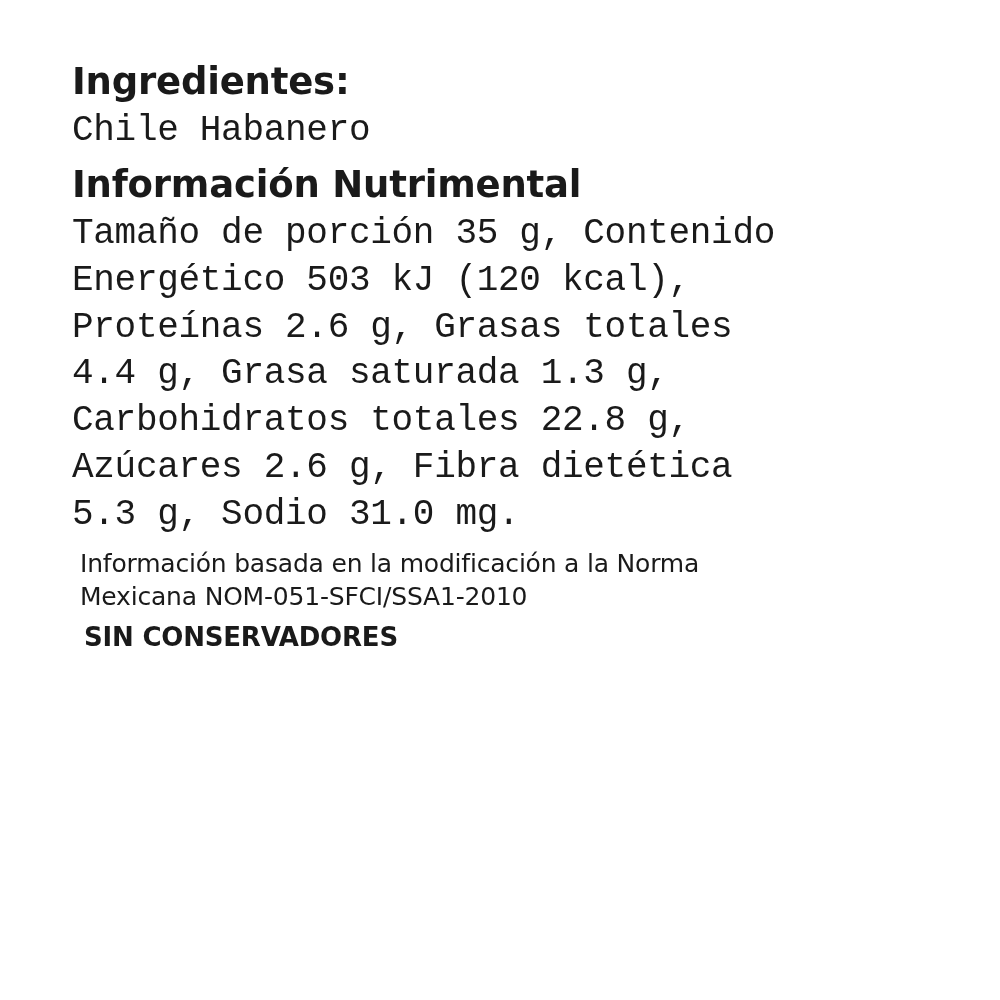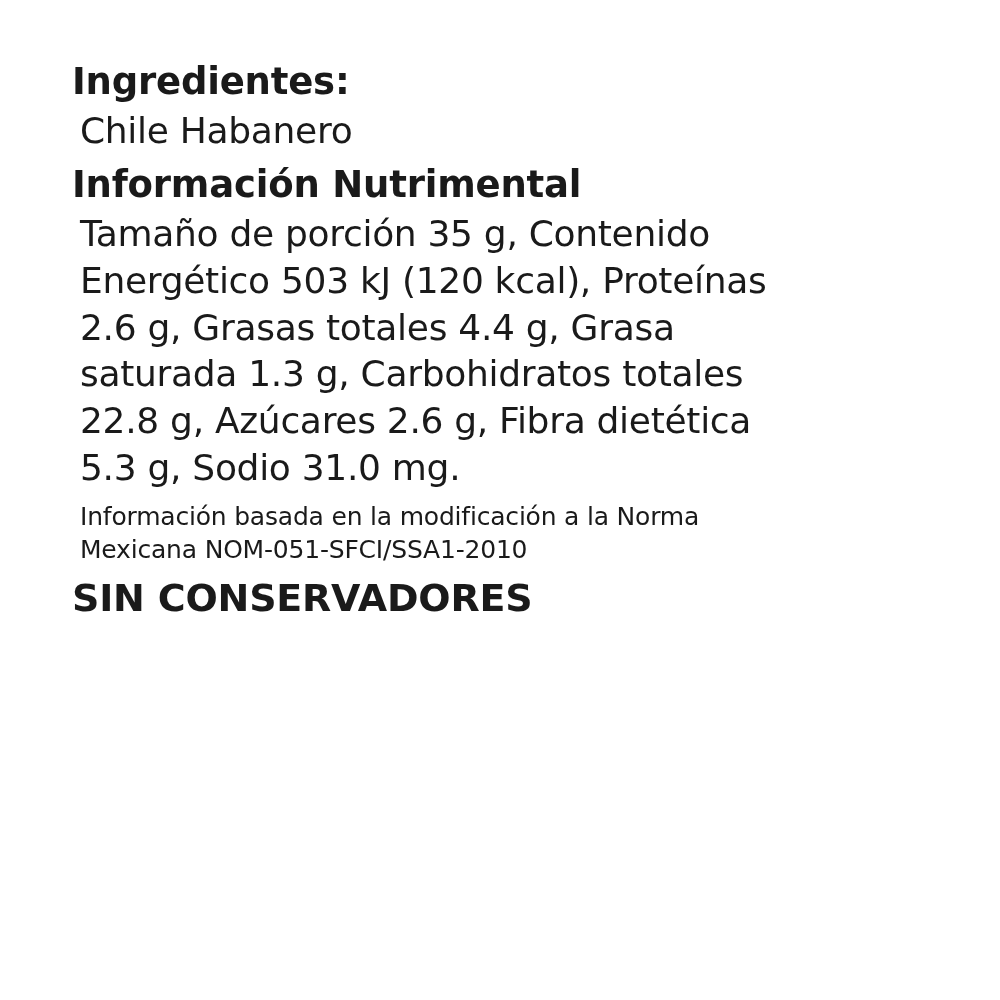--- a/index.html
+++ b/index.html
@@ -24,38 +24,39 @@
     font-weight: bold;
     font-size: 37px;
     line-height: 1.30;
     margin: 0 0 2px 0;
     letter-spacing: -0.2px;
   }
   .body-text {
     font-weight: normal;
     font-size: 36px;
     line-height: 1.30;
-    margin: 0 0 2px 8px;
+    margin: 0 0 2px 0;
     letter-spacing: -0.3px;
+    font-family: Liberation Mono, monospace;
   }
   .small-text {
     font-weight: normal;
     font-size: 25px;
     line-height: 1.32;
     margin: 8px;
     letter-spacing: -0.2px;
   }
   .para {
     max-width: 860px;
   }
   .no-preservatives {
     font-weight: bold;
-    font-size: 38px;
+    font-size: 26px;
     line-height: 1.30;
-    margin: 6px 0 0 0;
+    margin: 6px 0 0 12px;
     letter-spacing: -0.2px;
   }
   .block-gap {
     margin-top: 6px;
   }
 </style>
 </head>
 <body>
 
 <div class="label">

